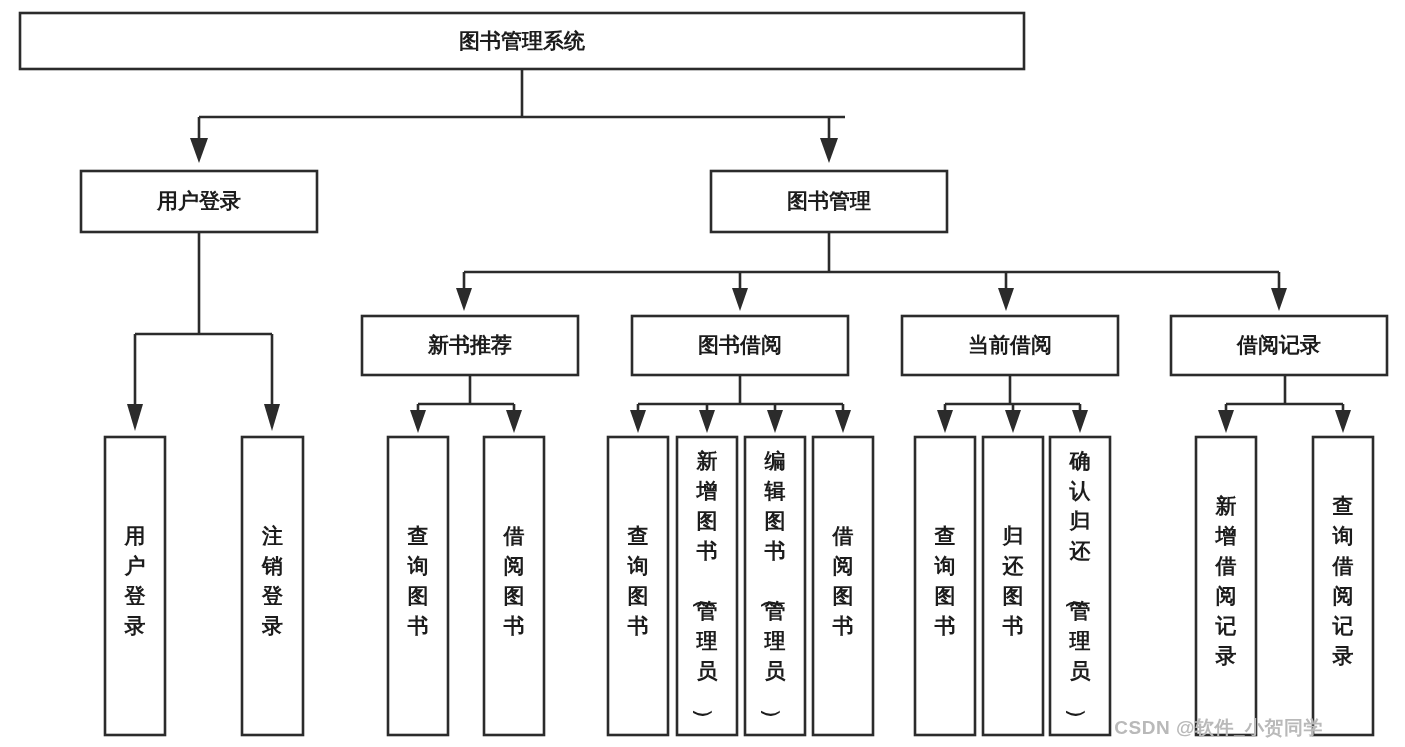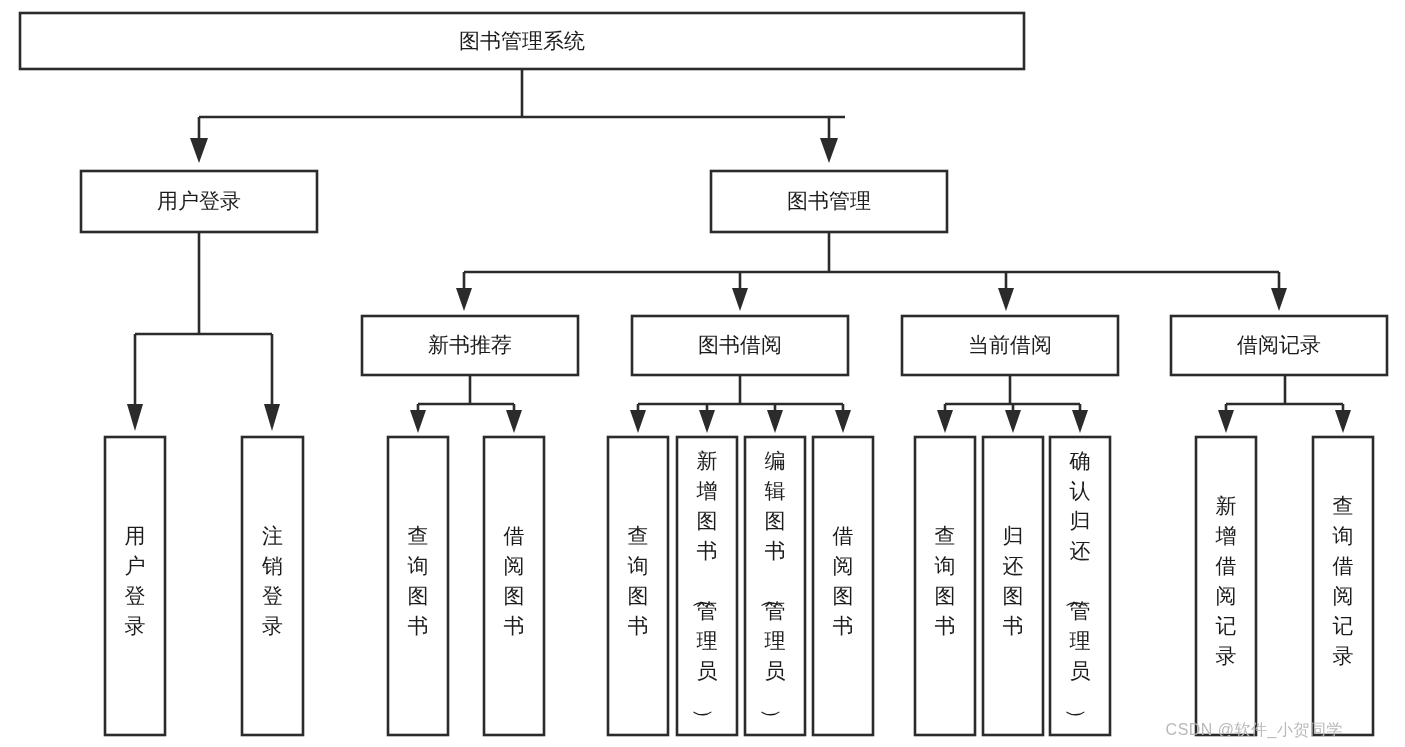--- a/index.html
+++ b/index.html
@@ -11,20 +11,21 @@
     width: 1405px;
     height: 747px;
     font-family: "Liberation Sans", "DejaVu Sans", sans-serif;
     overflow: hidden;
   }
   #diagram-root {
     position: relative;
     width: 1347px;
     height: 747px;
     background: #ffffff;
+    font-weight: bold;
   }
   svg.diagram {
     position: absolute;
     left: 0;
     top: 0;
     width: 1405px;
     height: 747px;
   }
   .node-box {
     fill: #ffffff;
@@ -51,24 +52,24 @@
   }
   .node-label-v {
     font-family: "Liberation Sans", "DejaVu Sans", sans-serif;
     font-size: 21px;
     fill: #1c1c1c;
     text-anchor: middle;
     white-space: pre;
   }
   .watermark {
     position: absolute;
-    right: 4px;
+    right: 24px;
     bottom: 6px;
     font-family: "Liberation Sans", "DejaVu Sans", sans-serif;
-    font-size: 16px;
+    font-size: 19px;
     color: #b9b9b9;
     letter-spacing: 0.5px;
     user-select: none;
     pointer-events: none;
   }
 </style>
 </head>
 <body>
 
 <div id="diagram-root">

